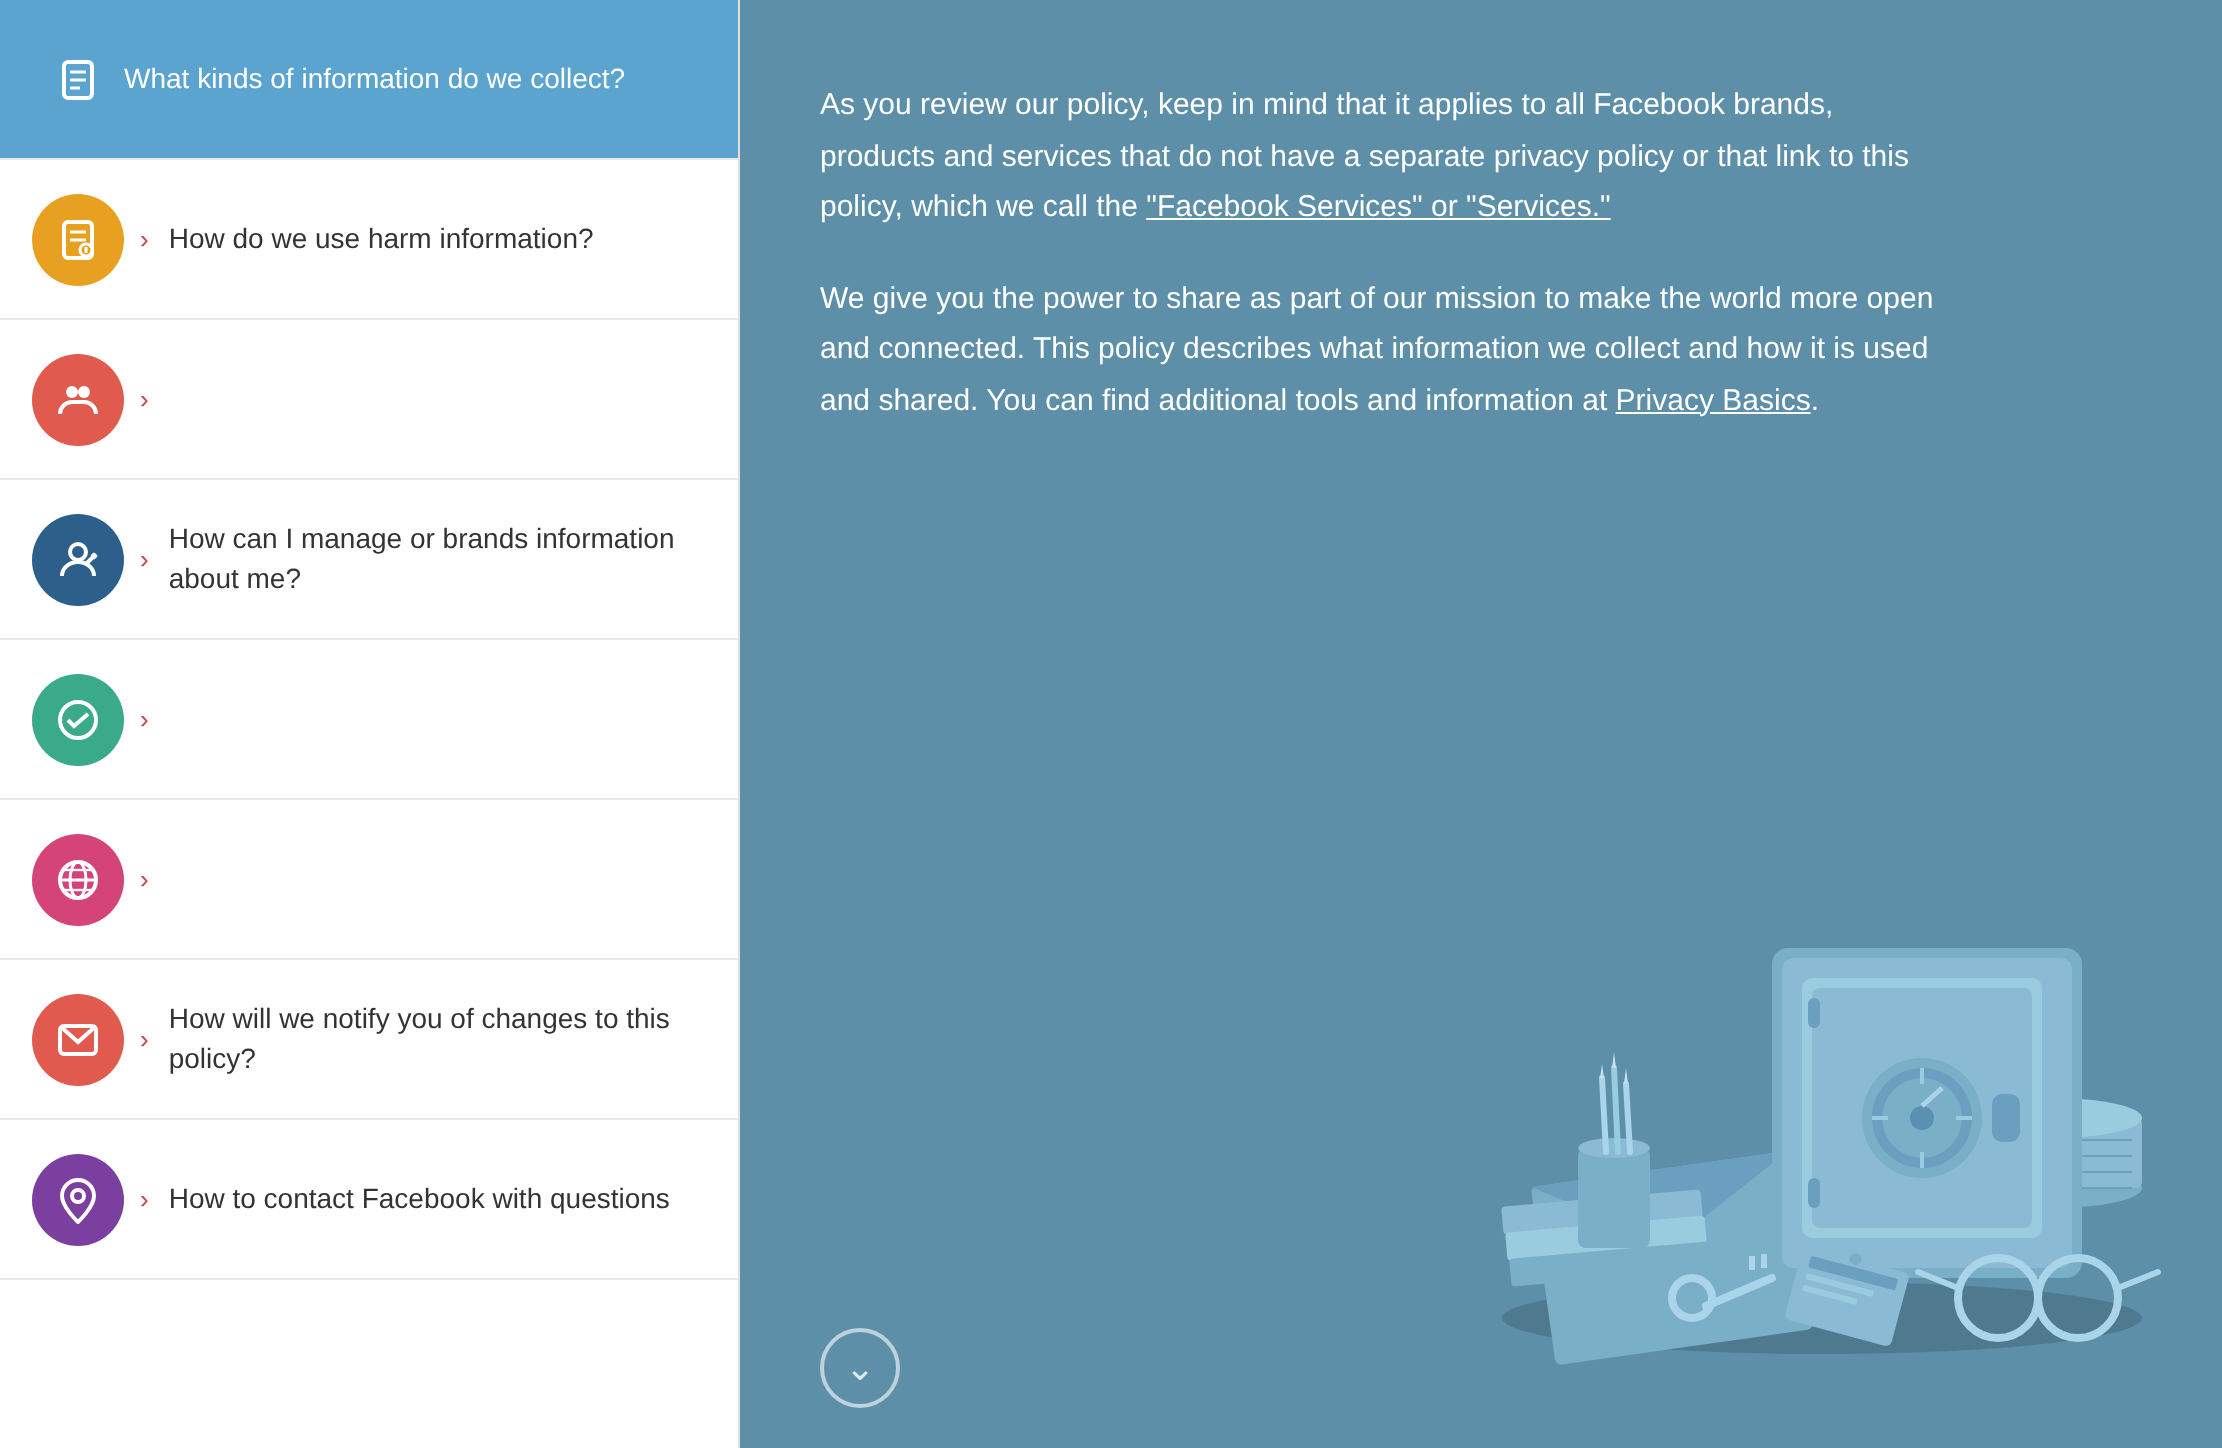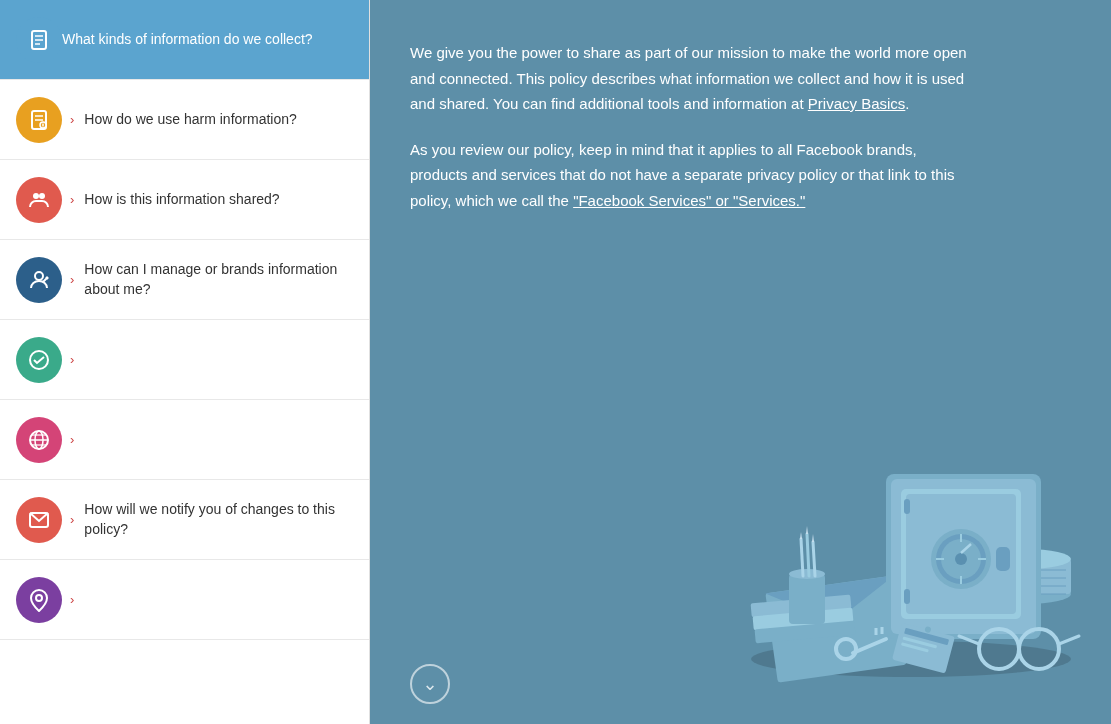--- a/index.html
+++ b/index.html
@@ -156,21 +156,20 @@
     </div>
     <div class="sidebar-item">
       <div class="icon-circle" style="background: rgb(224, 90, 78);">
         <svg width="24" height="24" viewBox="0 0 24 24" fill="none">
           <circle cx="9" cy="8" r="3" fill="white"></circle>
           <circle cx="15" cy="8" r="3" fill="white"></circle>
           <path d="M3 19c0-3.3 2.7-6 6-6h6c3.3 0 6 2.7 6 6" stroke="white" stroke-width="2" fill="none"></path>
         </svg>
       </div>
       <span class="chevron">›</span>
-      <span class="item-label">How is this information shared?</span>
     </div>
     <div class="sidebar-item">
       <div class="icon-circle" style="background: rgb(44, 95, 138);">
         <svg width="24" height="24" viewBox="0 0 24 24" fill="none">
           <circle cx="12" cy="8" r="4" stroke="white" stroke-width="2"></circle>
           <path d="M4 20c0-4 3.6-7 8-7s8 3 8 7" stroke="white" stroke-width="2"></path>
           <line x1="16" y1="14" x2="21" y2="9" stroke="white" stroke-width="2"></line>
           <line x1="19" y1="9" x2="21" y2="11" stroke="white" stroke-width="2"></line>
         </svg>
       </div>
@@ -209,31 +208,32 @@
       <span class="item-label">How will we notify you of changes to this policy?</span>
     </div>
     <div class="sidebar-item">
       <div class="icon-circle" style="background: rgb(123, 63, 160);">
         <svg width="24" height="24" viewBox="0 0 24 24" fill="none">
           <path d="M20 10c0 5.5-8 13-8 13S4 15.5 4 10a8 8 0 0 1 16 0z" stroke="white" stroke-width="2"></path>
           <circle cx="12" cy="10" r="3" stroke="white" stroke-width="2"></circle>
         </svg>
       </div>
       <span class="chevron">›</span>
+      <span class="item-label">How to contact Facebook with questions</span>
     </div>
   </nav>
 
 <main class="main-content">
+
+  <p class="policy-text">
+    <span>As you review our policy, keep in mind that it applies to all Facebook brands, products and services that do not have a separate privacy policy or that link to this policy, which we call the </span><a href="#">"Facebook Services" or "Services."</a>
+  </p>
 
   <p class="policy-text">
     <span>We give you the power to share as part of our mission to make the world more open and connected. This policy describes what information we collect and how it is used and shared. You can find additional tools and information at </span><a href="#">Privacy Basics</a><span>.</span>
-  </p>
-
-  <p class="policy-text">
-    <span>As you review our policy, keep in mind that it applies to all Facebook brands, products and services that do not have a separate privacy policy or that link to this policy, which we call the </span><a href="#">"Facebook Services" or "Services."</a>
   </p>
 
   <div class="illustration">
     <svg class="safe-scene" viewBox="0 0 400 320" xmlns="http://www.w3.org/2000/svg">
 
       <ellipse cx="220" cy="295" rx="160" ry="18" fill="rgba(0,0,0,0.15)"></ellipse>
 
       <rect x="80" y="220" width="130" height="90" rx="3" fill="#7aafc8" transform="rotate(-8,145,265)"></rect>
       <polygon points="80,220 145,258 210,220" fill="#6a9fc0" transform="rotate(-8,145,265)"></polygon>
 

